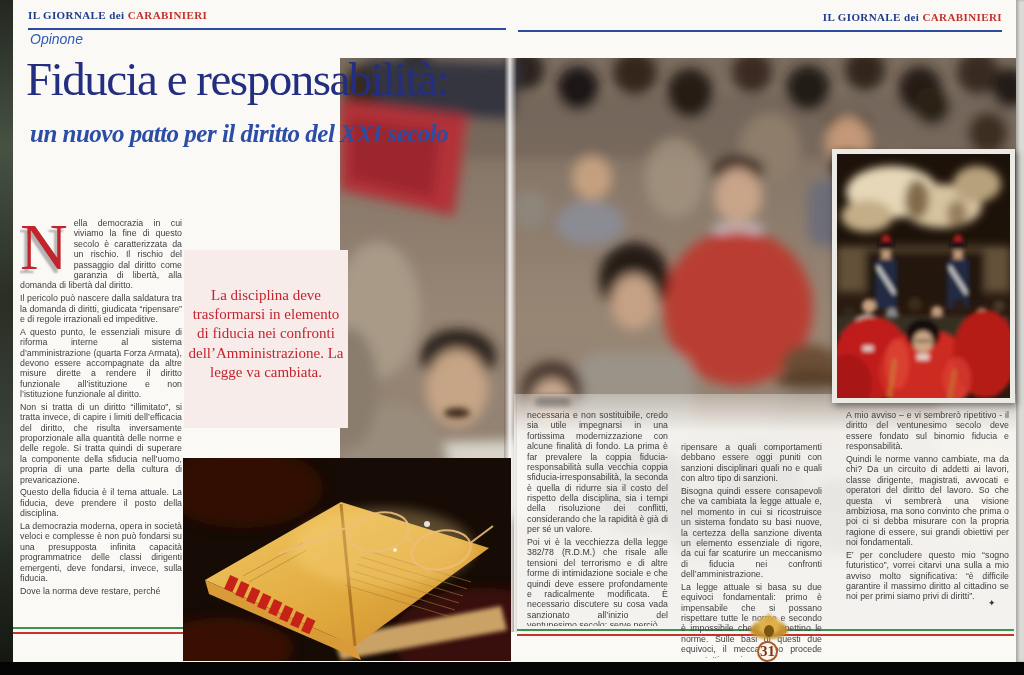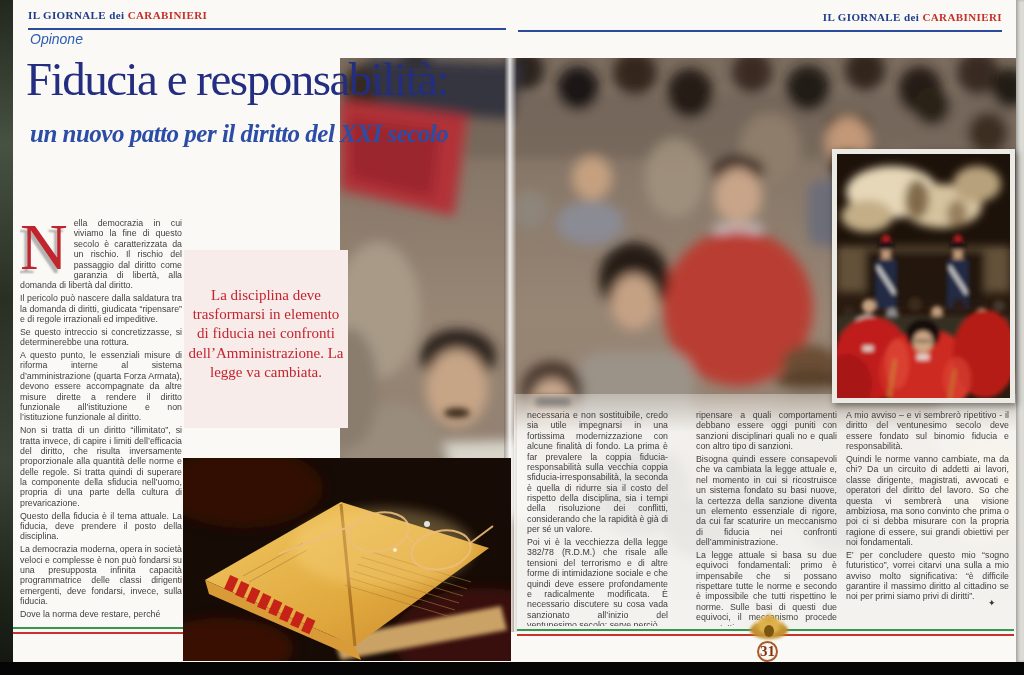--- a/index.html
+++ b/index.html
@@ -45,21 +45,21 @@
   .para{font-size:8.8px;line-height:1.18;color:#3e3e40;text-align:justify;margin:0 0 2.5px 0;}
   .dropcap{float:left;font-family:"Liberation Serif",serif;font-size:66px;line-height:52px;
       color:#c0242c;margin:3px 6px 0 0;text-shadow:-3px 4px 2px rgba(110,110,110,0.5);}
 
   .photo-book{position:absolute;left:183px;top:458px;width:328px;height:203px;z-index:4;}
   .photo-inset{position:absolute;left:832px;top:149px;width:173px;height:244px;z-index:4;
       border:5px solid #eceae4;box-shadow:2px 3px 7px rgba(0,0,0,0.45);}
 
   .bcol{position:absolute;top:410px;height:216px;overflow:hidden;z-index:4;}
   .bcol1{left:527px;width:141px;}
-  .bcol2{left:696px;width:141px;}
+  .bcol2{left:681px;width:141px;margin-top:32px;}
   .bcol3{left:846px;width:163px;}
 
   .tricolor{position:absolute;height:7px;z-index:3;
       background:linear-gradient(to bottom,#39964e 0,#39964e 2px,rgba(255,255,255,0) 2px,rgba(255,255,255,0) 5px,#c8322a 5px,#c8322a 7px);}
   .tric-left{left:13px;top:627px;width:172px;z-index:2;}
   .tric-right{left:517px;top:629px;width:497px;}
 
   .emblem{position:absolute;left:748px;top:611px;width:42px;height:30px;z-index:5;}
   .page-circle{position:absolute;left:757px;top:641px;width:17px;height:17px;z-index:5;
       border:2px solid #a85a28;border-radius:50%;background:#fdf6ee;
@@ -174,21 +174,20 @@
   <div class="gutter"></div>
 
   <div class="title">Fiducia e responsabilità:</div>
   <div class="subtitle">un nuovo patto per il diritto del XXI secolo</div>
 
   <div class="pullquote">La disciplina deve trasformarsi in elemento di fiducia nei confronti dell’Amministrazione. La legge va cambiata.</div>
 
   <div class="body-col">
     <p class="para"><span class="dropcap">N</span><span>ella democrazia in cui viviamo la fine di questo secolo è caratterizzata da un rischio. Il rischio del passaggio dal diritto come garanzia di libertà, alla domanda di libertà dal diritto.</span></p>
     <p class="para">Il pericolo può nascere dalla saldatura tra la domanda di diritti, giudicata “ripensare” e di regole irrazionali ed impeditive.</p>
-    <p class="para">Se questo intreccio si concretizzasse, si determinerebbe una rottura.</p>
     <p class="para">A questo punto, le essenziali misure di riforma interne al sistema d’amministrazione (quarta Forza Armata), devono essere accompagnate da altre misure dirette a rendere il diritto funzionale all’istituzione e non l’istituzione funzionale al diritto.</p>
     <p class="para">Non si tratta di un diritto “illimitato”, si tratta invece, di capire i limiti dell’efficacia del diritto, che risulta inversamente proporzionale alla quantità delle norme e delle regole. Si tratta quindi di superare la componente della sfiducia nell’uomo, propria di una parte della cultura di prevaricazione.</p>
     <p class="para">Questo della fiducia è il tema attuale. La fiducia, deve prendere il posto della disciplina.</p>
     <p class="para">La democrazia moderna, opera in società veloci e complesse è non può fondarsi su una presupposta infinita capacità programmatrice delle classi dirigenti emergenti, deve fondarsi, invece, sulla fiducia.</p>
     <p class="para">Dove la norma deve restare, perché</p>
   </div>
 
   <svg class="photo-book" viewBox="0 0 328 203" preserveAspectRatio="none" aria-label="Open law book with red index tabs and eyeglasses">
     <defs>
       <linearGradient id="pg" x1="0" y1="0" x2="1" y2="1">

